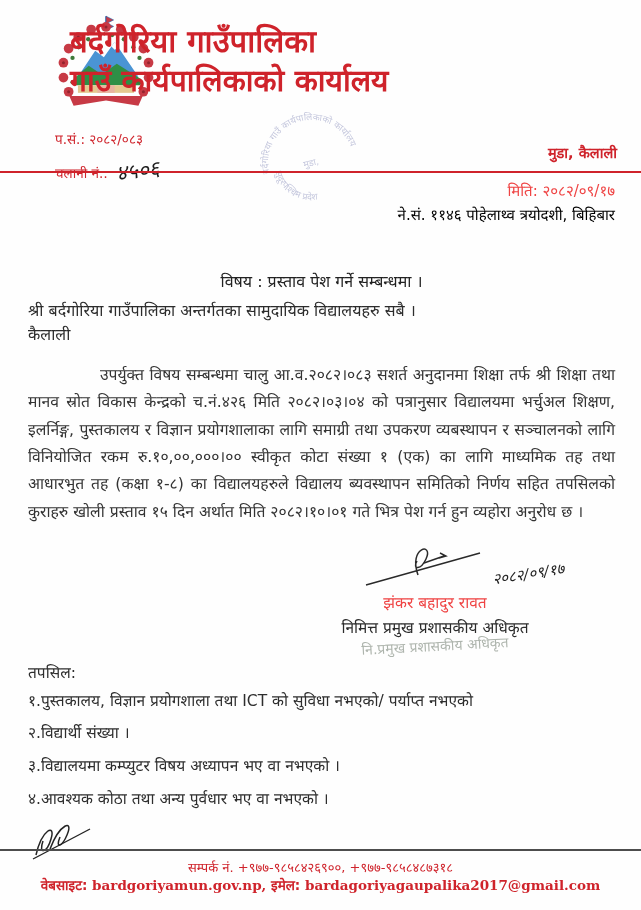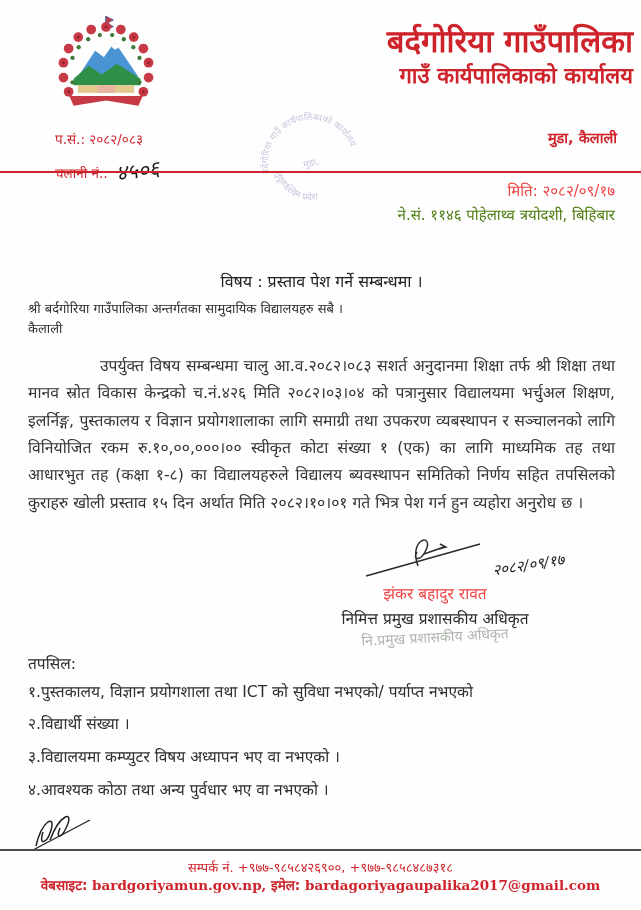--- a/index.html
+++ b/index.html
@@ -2,40 +2,40 @@
 <html><head>
 <meta charset="utf-8">
 <style>
   html,body{margin:0;padding:0;background:#e9e9e9;}
   .page{
     position:relative;width:641px;height:910px;margin:0 auto;background:#fefefe;
     font-family:"DejaVu Sans",sans-serif;color:#333;overflow:hidden;
   }
   
   .emblem{position:absolute;left:52px;top:14px;width:108px;height:108px;}
-  .titles{position:absolute;left:70px;right:8px;top:22px;text-align:right;color:#cf232b;}
+  .titles{position:absolute;left:70px;right:8px;top:22px;text-align:left;color:#cf232b;}
   .title-main{font-size:31px;font-weight:bold;line-height:1.25;}
-  .title-sub{font-size:22px;font-weight:bold;line-height:1.35;}
+  .title-sub{font-size:30px;font-weight:bold;line-height:1.35;}
   .ref-block{position:absolute;left:55px;top:127px;font-size:13.5px;color:#cf232b;line-height:1.85;}
   .ref-line{white-space:nowrap;}
   .handwritten-no{
     display:inline-block;font-size:21px;color:#1d1d1d;font-style:italic;
     transform:rotate(-7deg);margin-left:8px;font-family:"DejaVu Serif",serif;
   }
-  .place-block{position:absolute;right:24px;top:127px;text-align:right;font-size:14.5px;
+  .place-block{position:absolute;right:24px;top:142px;text-align:right;font-size:14.5px;
     font-weight:bold;color:#cf232b;line-height:1.55;}
   .round-stamp{position:absolute;left:248px;top:100px;width:126px;height:126px;
     opacity:.45;transform:rotate(-14deg);pointer-events:none;}
   .red-rule{position:absolute;left:0;right:0;top:171px;height:2px;background:#cf232b;}
   .date-line{position:absolute;right:26px;top:180px;font-size:15px;color:#ef4444;}
-  .ns-line{position:absolute;right:26px;top:204px;font-size:15px;color:#4d7c0f;}
+  .ns-line{position:absolute;right:26px;top:204px;font-size:15px;color:#000000;}
   
   .main{position:absolute;left:28px;right:26px;top:270px;}
   .subject{text-align:center;font-size:16px;color:#222;margin-bottom:7px;}
-  .addressee{font-size:13px;color:#2c2c2c;line-height:1.5;}
+  .addressee{font-size:16px;color:#2c2c2c;line-height:1.5;}
   .body-par{
     margin-top:14px;font-size:15.7px;color:#333;line-height:1.74;
     text-align:justify;text-indent:72px;
   }
   
   .sig-block{width:280px;margin:0 40px 0 auto;text-align:center;position:relative;}
   .sig-scribble{display:block;margin:0 auto -6px auto;}
   .sig-date{position:absolute;right:10px;top:22px;font-size:15px;color:#232323;
     font-style:italic;transform:rotate(-9deg);font-family:"DejaVu Serif",serif;}
   .sig-name{font-size:15.5px;color:#ef4444;margin-top:8px;}

